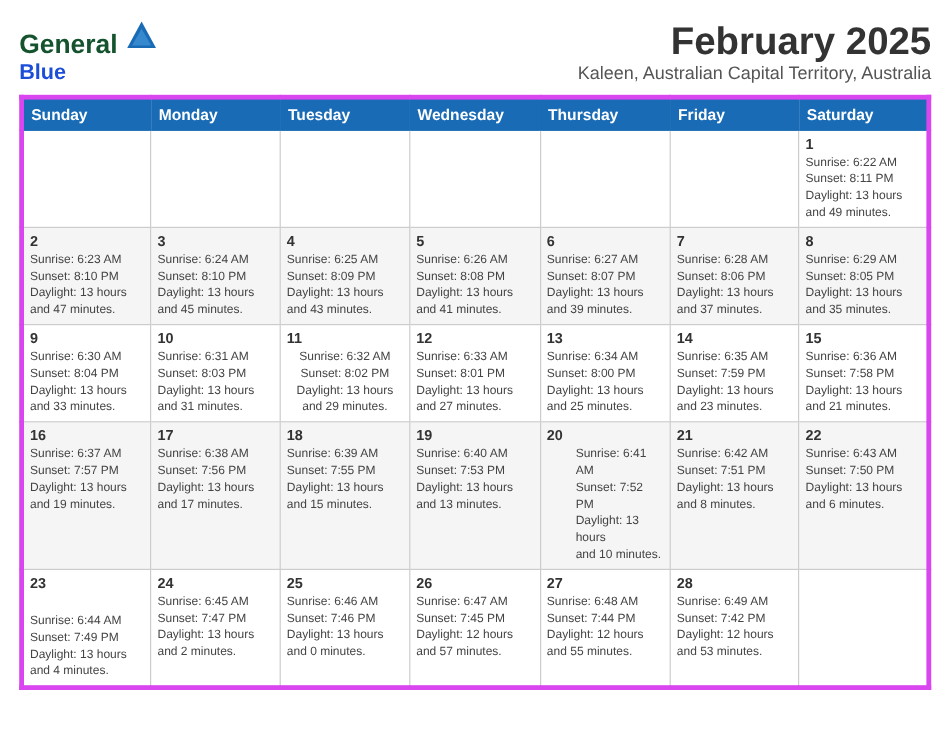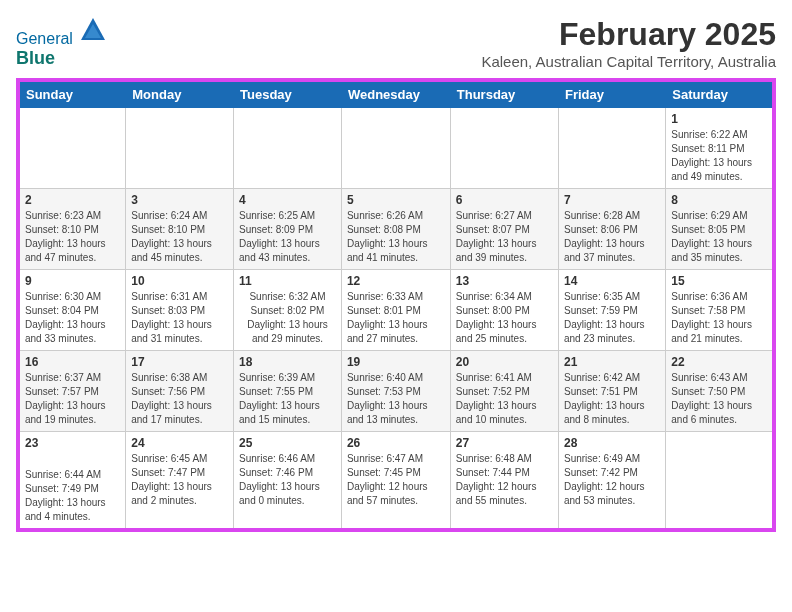--- a/index.html
+++ b/index.html
@@ -14,28 +14,28 @@
       display: flex;
       justify-content: space-between;
       align-items: flex-start;
       margin-bottom: 8px;
     }
     .logo {
       display: flex;
       align-items: center;
     }
     .logo-text-general {
-      font-size: 16px;
-      font-weight: normal;
-      color: #0369a1;
+      font-size: 22px;
+      font-weight: bold;
+      color: #14532d;
     }
     .logo-text-blue {
       font-size: 18px;
       font-weight: bold;
-      color: #0f766e;
+      color: #1d4ed8;
     }
     .logo-icon {
       width: 28px;
       height: 28px;
       margin-left: 2px;
     }
     .title-block {
       text-align: right;
     }
     .main-title {
@@ -268,21 +268,21 @@
         </td>
         <td>
           <span class="day-num">19</span>
           <div class="day-info" style="white-space: pre-line;">Sunrise: 6:40 AM
 Sunset: 7:53 PM
 Daylight: 13 hours
 and 13 minutes.</div>
         </td>
         <td>
           <span class="day-num">20</span>
-          <div class="day-info" style="white-space: pre-line;">Sunrise: 6:41 AM
+          <div class="day-info" style="white-space: pre-line; margin-left: 24px;">Sunrise: 6:41 AM
 Sunset: 7:52 PM
 Daylight: 13 hours
 and 10 minutes.</div>
         </td>
         <td>
           <span class="day-num">21</span>
           <div class="day-info" style="white-space: pre-line;">Sunrise: 6:42 AM
 Sunset: 7:51 PM
 Daylight: 13 hours
 and 8 minutes.</div>

